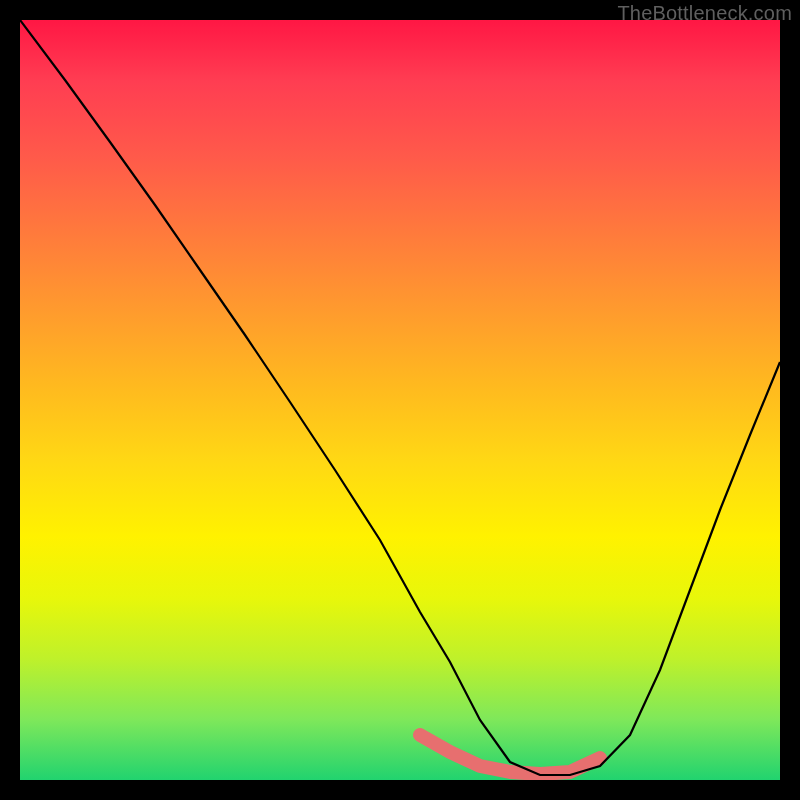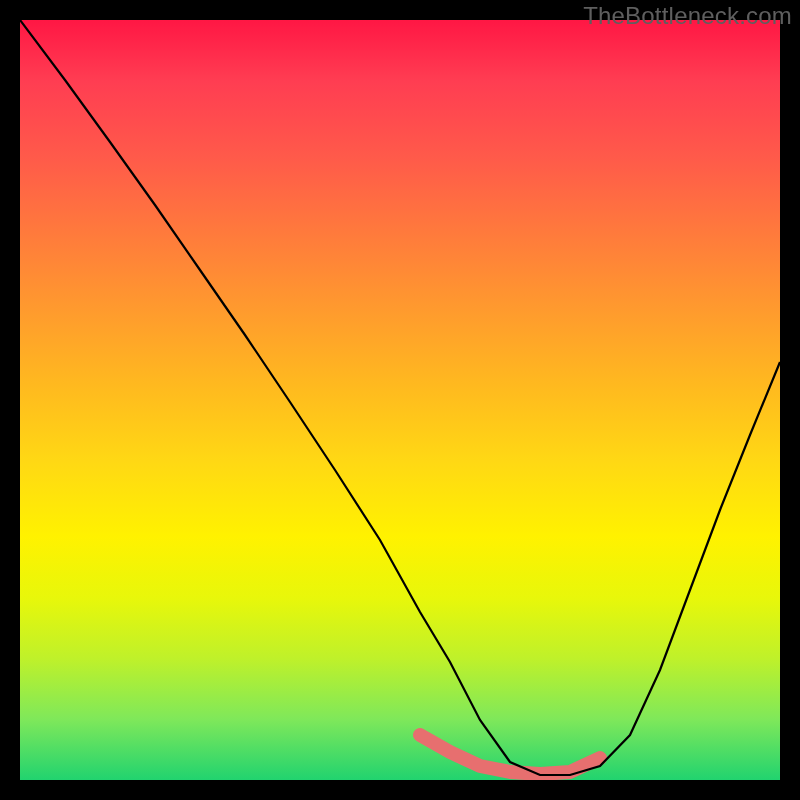--- a/index.html
+++ b/index.html
@@ -40,21 +40,21 @@
       #bff12a 84%,
       #7fe85a 92%,
       #21d36f 100%
     );
   }
   .watermark {
     position: absolute;
     top: 2px;
     right: 8px;
     color: #5f5f5f;
-    font-size: 24px;
+    font-size: 20px;
     letter-spacing: 0.2px;
     font-weight: 500;
   }
   svg.curve {
     position: absolute;
     left: 0;
     top: 0;
     width: 760px;
     height: 760px;
   }

